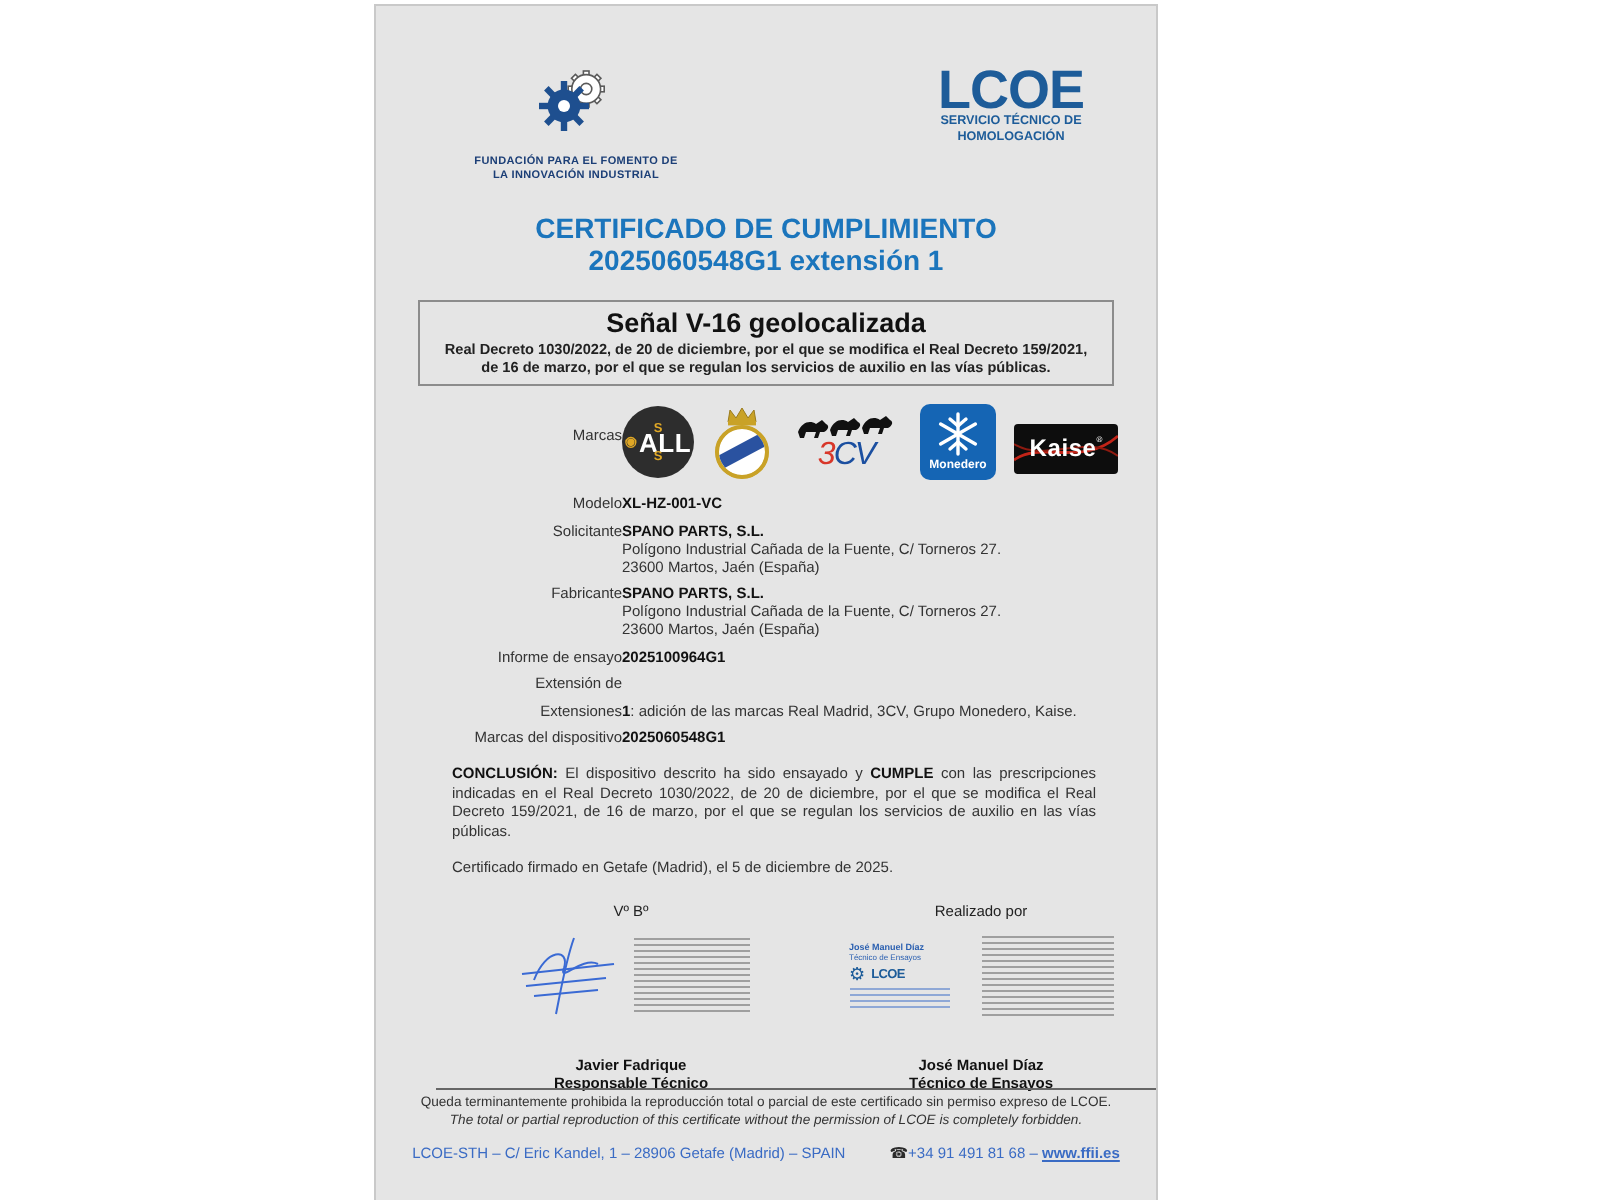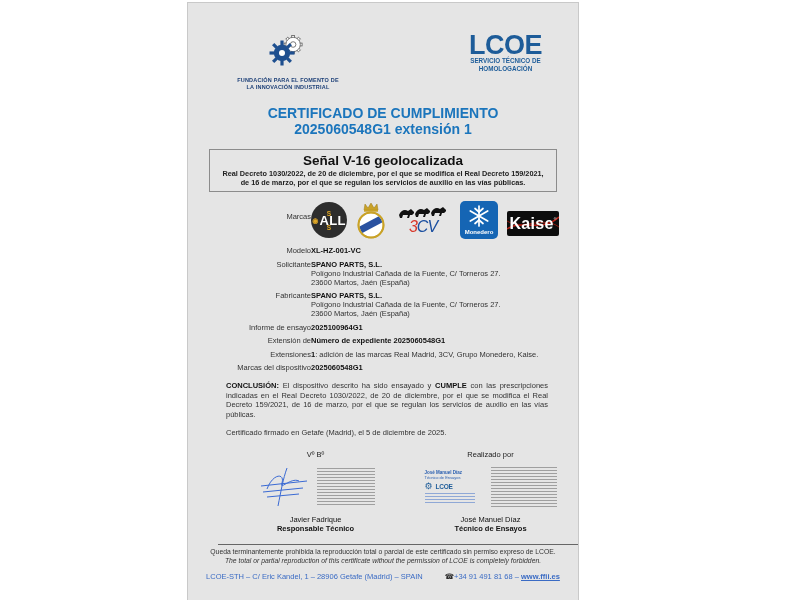--- a/index.html
+++ b/index.html
@@ -42,42 +42,42 @@
   .rm { width:30px; height:38px; }
   .cv3 { width:56px; display:flex; flex-direction:column; align-items:center; }
   .cv3-text { font-size:16px; line-height:15px; font-weight:400; font-style:italic; letter-spacing:-1px; }
   .cv3-text .n3 { color:#d8372a; }
   .cv3-text .cv { color:#1b4fa0; }
   .monedero { width:38px; height:38px; background:#1565b4; border-radius:5px; display:flex; flex-direction:column;
     align-items:center; justify-content:flex-end; padding-bottom:2px; position:relative; }
   .monedero-name { color:#fff; font-size:6px; font-weight:bold; }
   .kaise { width:52px; height:25px; background:#0d0d0d; border-radius:2px; position:relative; display:flex;
     align-items:center; justify-content:center; margin-top:6px; overflow:hidden; }
-  .kaise-name { color:#fff; font-size:16px; font-weight:bold; letter-spacing:.3px; z-index:2; }
+  .kaise-name { color:#fff; font-size:12px; font-weight:bold; letter-spacing:.3px; z-index:2; }
   .kaise-reg { color:#fff; font-size:4px; z-index:2; align-self:flex-start; margin-top:3px; }
 
   
   .conclusion { margin-top:9px; padding:0 30px 0 38px; font-size:7.5px; line-height:9.5px;
     color:#333; text-align:justify; }
   .signedline { margin-top:9px; padding-left:38px; font-size:7.5px; color:#333; }
 
   
   .sigs { display:flex; padding-left:40px; margin-top:13px; }
   .sig { width:180px; display:flex; flex-direction:column; align-items:center; }
   .sig-heading { font-size:7.5px; font-weight:normal; color:#222; }
   .sig-art { height:48px; margin-top:4px; display:flex; align-items:center; gap:4px; }
   .greek { background:repeating-linear-gradient(to bottom,#9f9f9f 0,#9f9f9f 1px,transparent 1px,transparent 3px); }
   .greek-blue { background:repeating-linear-gradient(to bottom,#8fa8d6 0,#8fa8d6 1px,transparent 1px,transparent 3px); }
   .stamp-left { width:62px; display:flex; flex-direction:column; align-items:flex-start; }
   .stamp-name { font-size:4.5px; line-height:5px; color:#2a5fb0; font-weight:bold; white-space:nowrap; }
   .stamp-role { font-size:4px; line-height:5px; color:#2a5fb0; white-space:nowrap; }
   .stamp-logos { display:flex; align-items:center; gap:3px; margin:2px 0; }
   .stamp-gear { font-size:9px; color:#1d5c99; line-height:9px; }
   .stamp-lcoe { font-size:6.5px; font-weight:bold; color:#1d5c99; letter-spacing:-.3px; }
-  .sig-name { font-size:7.5px; font-weight:normal; color:#111; line-height:9px; margin-top:4px; text-align:center; }
+  .sig-name { font-size:7.5px; font-weight:bold; color:#111; line-height:9px; margin-top:16px; text-align:center; }
   .sig-role { font-size:7.5px; font-weight:bold; color:#111; line-height:9px; text-align:center; }
 
   
   .footer { position:absolute; top:541px; left:0; width:100%; }
   .footer-rule { border-top:1px solid #666; margin-left:30px; }
   .footer-line1 { margin-top:3px; text-align:center; font-size:6.8px; line-height:8.5px; color:#333; }
   .footer-line2 { text-align:center; font-size:6.8px; line-height:8.5px; color:#333; font-style:italic; }
   .footer-blue { margin-top:7px; display:flex; justify-content:center; gap:22px; font-size:7.5px; color:#3a6bc4; }
   .footer-link { text-decoration:underline; color:#3a6bc4; font-weight:bold; }
   .phone-icon { color:#2b2b2b; }
@@ -220,21 +220,20 @@
       </div>
     </div>
 
     <div class="row">
       <div class="lab">Informe de ensayo</div>
       <div class="val-b">2025100964G1</div>
     </div>
 
     <div class="row">
       <div class="lab">Extensión de</div>
-      <div class="val-b">Número de expediente 2025060548G1</div>
     </div>
 
     <div class="row">
       <div class="lab">Extensiones</div>
       <div><span class="val-b">1</span><span>: adición de las marcas Real Madrid, 3CV, Grupo Monedero, Kaise.</span></div>
     </div>
 
     <div class="row">
       <div class="lab">Marcas del dispositivo</div>
       <div class="val-b">2025060548G1</div>

